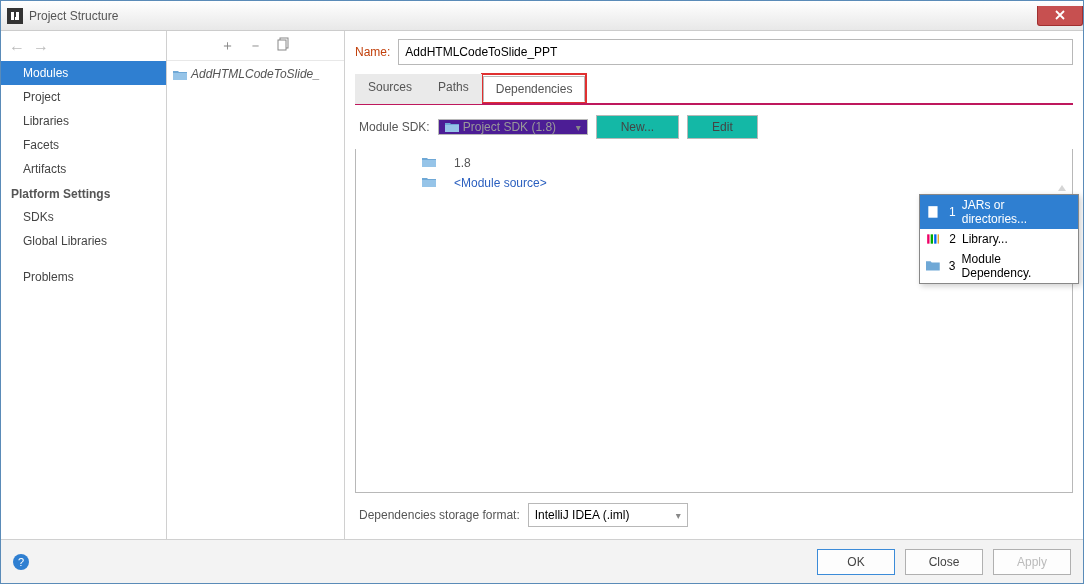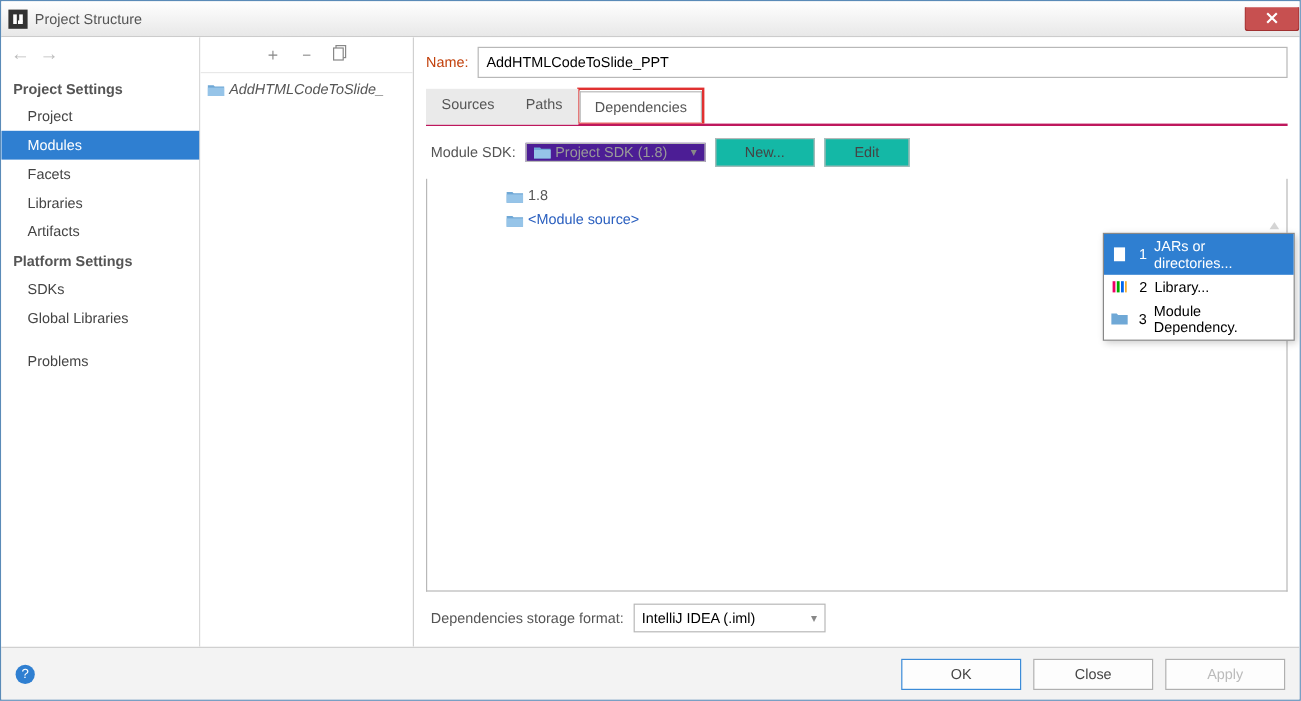--- a/index.html
+++ b/index.html
@@ -41,40 +41,40 @@
 .sdk-select .chev { color: #888; font-size: 10px; }
 .btn { border: 1px solid #b8b8b8; background: #14b8a6; height: 24px; padding: 0 24px; cursor: pointer; color: #444; }
 .deps-table-head { display: flex; border: 1px solid #b8b8b8; background: #fafafa; height: 22px; }
 .deps-th { padding: 3px 8px; color: #555; border-right: 1px solid #d8d8d8; }
 .deps-th.export { width: 45px; }
 .deps-th.blank { flex: 1; }
 .deps-th.scope { width: 78px; border-right: none; }
 .add-btn { width: 22px; border: 2px solid #e03030; display: flex; align-items: center; justify-content: center; cursor: pointer; }
 .add-btn svg { width: 12px; height: 12px; }
 .deps-body { flex: 1; border: 1px solid #b8b8b8; border-top: none; background: #fff; position: relative; padding: 4px 6px; }
-.dep-row { display: flex; align-items: flex-end; gap: 2px; padding: 3px 60px 3px 60px; }
+.dep-row { display: flex; align-items: flex-start; gap: 16px; padding: 3px 60px 3px 60px; }
 .dep-row .folder-icon { margin-right: 2px; }
 .dep-row .txt { color: #555; }
 .dep-row.blue .txt { color: #2a5fbf; }
 .right-tools { position: absolute; right: 2px; top: 34px; width: 16px; display: flex; flex-direction: column; gap: 12px; align-items: center; }
 .right-tools svg { width: 12px; height: 12px; opacity: 0.35; }
 .popup { position: absolute; top: 163px; right: 4px; width: 160px; background: #fff; border: 1px solid #888; box-shadow: 2px 2px 6px rgba(0,0,0,0.2); z-index: 10; }
 .popup-row { display: flex; align-items: center; padding: 3px 6px; gap: 6px; cursor: pointer; }
 .popup-row.sel { background: #2f7fd1; color: #fff; }
 .popup-row .num { width: 10px; text-align: right; color: inherit; }
 .popup-row .picon { width: 14px; height: 14px; display: flex; align-items: center; }
 .popup-row.sel .picon svg rect { fill: #fff; }
 .storage-row { display: flex; align-items: center; gap: 8px; padding: 10px 4px 12px; }
 .storage-row label { color: #555; }
 .storage-sel { border: 1px solid #b8b8b8; height: 24px; padding: 0 6px; display: flex; align-items: center; gap: 8px; width: 160px; cursor: pointer; }
 .storage-sel .chev { color: #888; font-size: 10px; margin-left: auto; }
 .footer { height: 44px; border-top: 1px solid #d0d0d0; display: flex; align-items: center; padding: 0 12px; gap: 10px; background: #f3f3f3; }
 .footer .help { width: 16px; height: 16px; border-radius: 50%; background: #2f7fd1; color: #fff; display: flex; align-items: center; justify-content: center; font-size: 11px; cursor: pointer; }
 .footer .spacer { flex: 1; }
-.footer .fbtn { border: 1px solid #b0b0b0; background: #fdfdfd; height: 26px; width: 100px; cursor: pointer; color: #444; }
+.footer .fbtn { border: 1px solid #b0b0b0; background: #fdfdfd; height: 26px; width: 78px; cursor: pointer; color: #444; }
 .footer .fbtn.primary { border: 1px solid #3b8bd8; }
 .footer .fbtn.disabled { color: #bbb; cursor: default; }
 </style>
 </head>
 <body>
 
 <div class="titlebar">
   <span class="app-icon">
     <svg viewBox="0 0 10 10">
         <rect x="1" y="1" width="3" height="8" fill="#fff"></rect>
@@ -89,25 +89,24 @@
       </svg>
   </div>
 </div>
 
 <div class="content">
   <div class="sidebar">
     <div class="sidebar-nav">
       <span class="nav-arrow">←</span>
       <span class="nav-arrow">→</span>
     </div>
-    <div class="sidebar-section">Project Settings</div>
+    <div class="sidebar-item selected">Modules</div>
     <div class="sidebar-item">Project</div>
-    <div class="sidebar-item selected">Modules</div>
+    <div class="sidebar-item">Libraries</div>
     <div class="sidebar-item">Facets</div>
-    <div class="sidebar-item">Libraries</div>
     <div class="sidebar-item">Artifacts</div>
     <div class="sidebar-section">Platform Settings</div>
     <div class="sidebar-item">SDKs</div>
     <div class="sidebar-item">Global Libraries</div>
     <div style="height:12px"></div>
     <div class="sidebar-item">Problems</div>
   </div>
 
   <div class="tree-panel">
     <div class="tree-toolbar">

